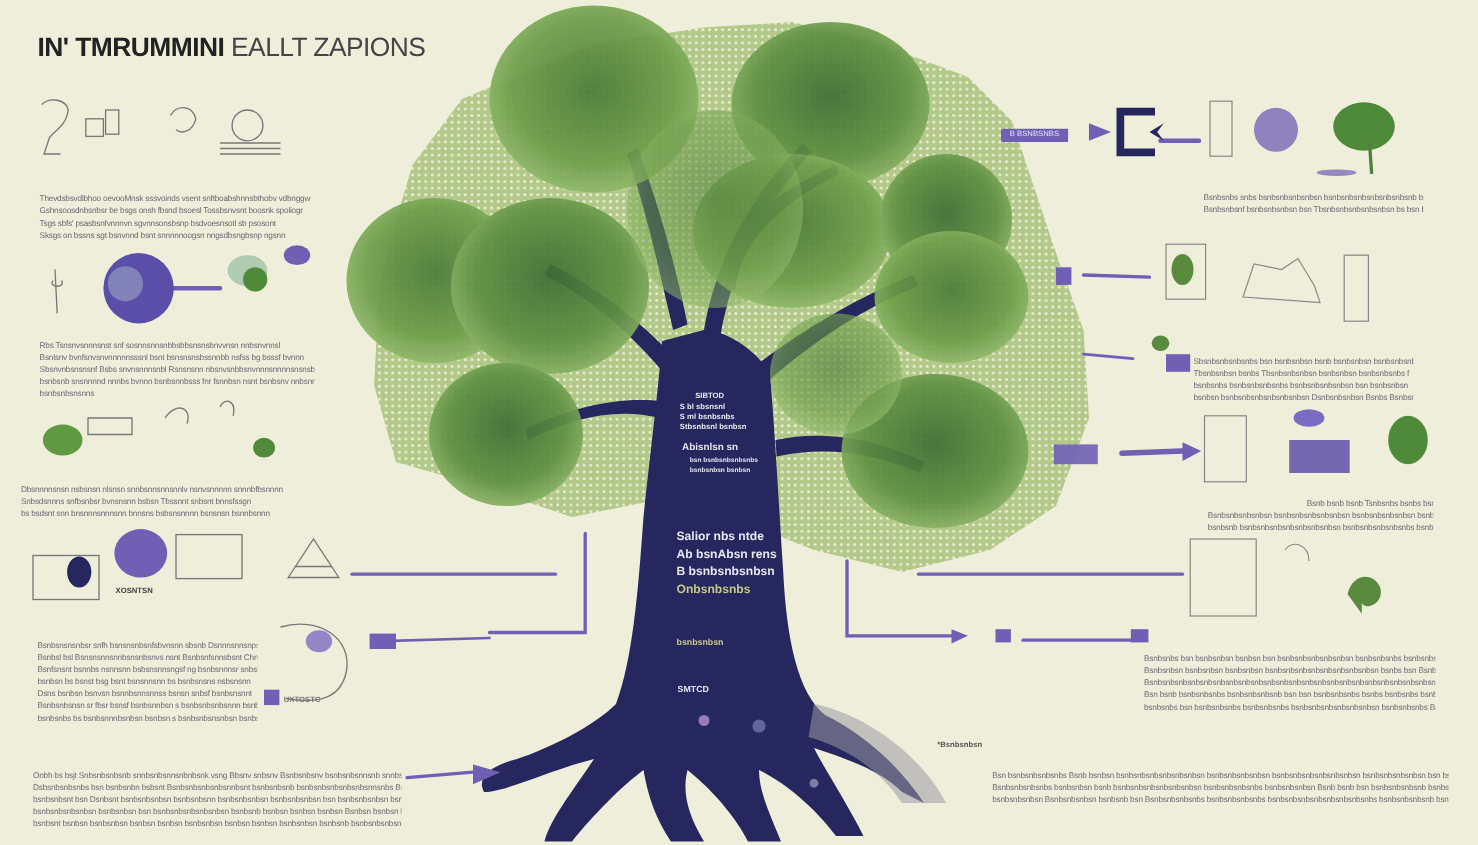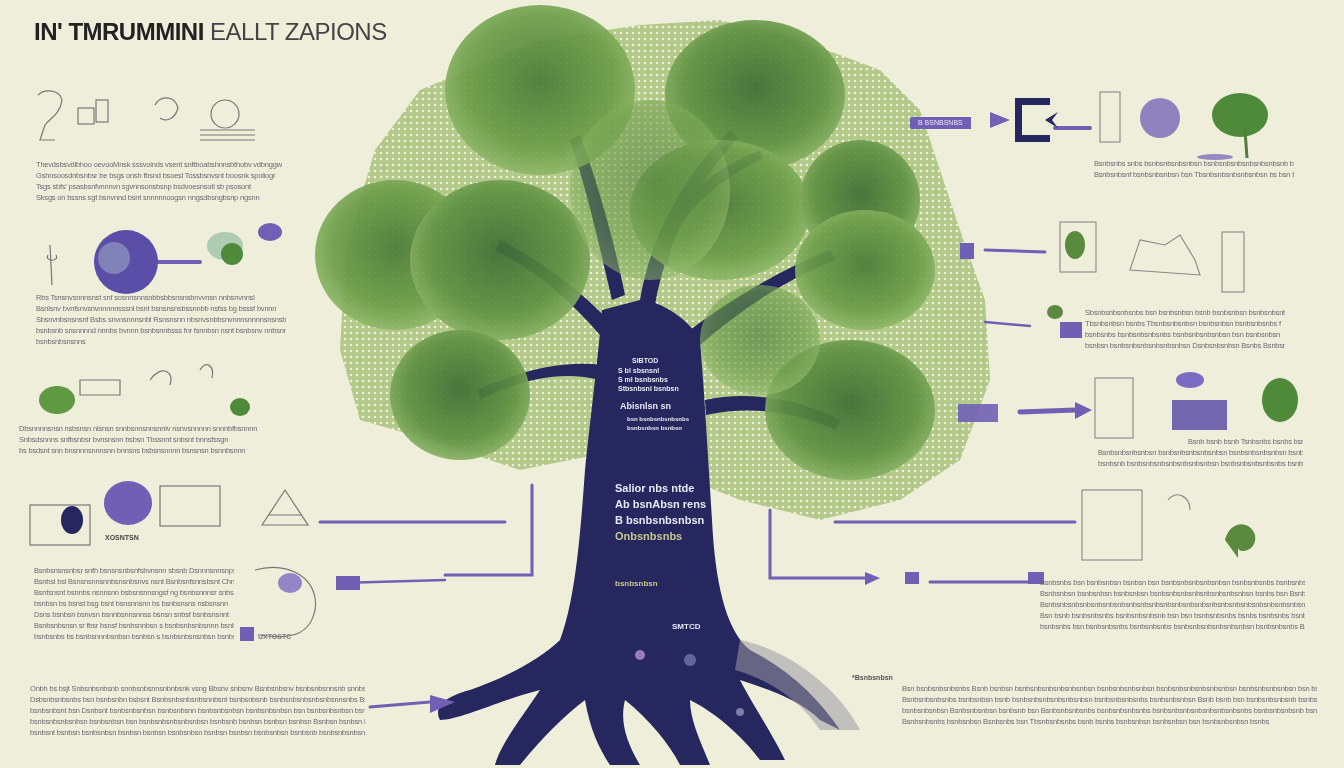--- a/index.html
+++ b/index.html
@@ -1,23 +1,23 @@
 <!DOCTYPE html>
 <html><head>
 <meta charset="utf-8">
 <style>
   html,body{margin:0;padding:0;}
   body{width:1344px;height:768px;overflow:hidden;background:#efeedb;font-family:"Liberation Sans",sans-serif;position:relative;color:#3a3a3a;}
   .abs{position:absolute;}
   .title{left:34px;top:20px;line-height:1;}
   .title .l1{font-size:24px;font-weight:bold;color:#222;letter-spacing:-0.5px;}
   .title .l1 .thin{font-weight:normal;color:#333;}
-  .title .l2{font-size:24px;font-weight:bold;color:#222;margin-top:0;letter-spacing:-0.5px;}
+  .title .l2{font-size:24px;font-weight:bold;color:#222;margin-top:12px;letter-spacing:-0.5px;}
   .title .l2 .thin{font-weight:normal;color:#444;}
-  .blurb{font-size:7.5px;line-height:11px;color:#6a6a72;letter-spacing:-0.2px;}
+  .blurb{font-size:7.5px;line-height:11px;color:#6a6a72;letter-spacing:-0.2px;margin-top:16px;}
   .blurb p{margin:0;white-space:nowrap;overflow:hidden;}
   .label-tag{font-size:7px;color:#444;font-weight:bold;}
   .trunk-text{color:#e8e8f0;font-size:9px;line-height:13px;white-space:nowrap;font-weight:bold;}
   .tag-pill{background:#6f5fb5;color:#e8e6f4;font-size:7px;height:12px;line-height:12px;padding:0 8px;border-radius:2px 0 0 2px;}
 </style>
 </head>
 <body>
 
 <div class="abs title">
   <div class="l2"><span>IN' TMRUMMINI</span> <span class="thin">EALLT ZAPIONS</span></div>
@@ -221,34 +221,33 @@
     <p>Bsnbsnbsn bsnbsnbsn bsnbsnbsn bsnbsnbsnbsnbsnbsnbsnbsnbsn bsnbs bsn Bsnbsnbs</p>
     <p>Bsnbsnbsnbsnbsnbsnbsnbsnbsnbsnbsnbsnbsnbsnbsnbsnbsnbsnbsnbsnbsnbsnbsn</p>
     <p>Bsn bsnb bsnbsnbsnbs bsnbsnbsnbsnb bsn bsn bsnbsnbsnbs bsnbs bsnbsnbs bsnbsnb</p>
     <p>bsnbsnbs bsn bsnbsnbsnbs bsnbsnbsnbs bsnbsnbsnbsnbsnbsnbsn bsnbsnbsnbs Bsnbs</p>
 </div>
 <div class="abs label-tag" style="left:852px;top:674px;color:#555;">*Bsnbsnbsn</div>
 <div class="abs blurb" style="left:902px;top:683px;width:415px;">
   <p>Bsn bsnbsnbsnbsnbs Bsnb bsnbsn bsnbsnbsnbsnbsnbsnbsn bsnbsnbsnbsnbsn bsnbsnbsnbsnbsnbsnbsn bsnbsnbsnbsnbsn bsn bsnbsnbsnbsnbs</p>
     <p>Bsnbsnbsnbsnbs bsnbsnbsn bsnb bsnbsnbsnbsnbsnbsnbsn bsnbsnbsnbsnbs bsnbsnbsnbsn Bsnb bsnb bsn bsnbsnbsnbsnb bsnbs bsnbsnbs</p>
     <p>bsnbsnbsnbsn Bsnbsnbsnbsn bsnbsnb bsn Bsnbsnbsnbsnbs bsnbsnbsnbsnbs bsnbsnbsnbsnbsnbsnbsnbsnbs bsnbsnbsnbsnb bsnbs bsn bs</p>
-    <p>Bsnbsnbsnbs bsnbsnbsn Bsnbsnbs bsn Tbsnbsnbsnbs bsnb bsnbs bsnbsnbsn bsnbsnbsn bsn bsnbsnbsnbsn bsnbs</p>
 </div>
 
 <div class="abs trunk-text" style="left:632px;top:354px;font-size:7px;">SIBTOD</div>
 <div class="abs trunk-text" style="left:618px;top:366px;font-size:7px;line-height:9px;">
   <div>S bl sbsnsnl</div>
     <div>S ml bsnbsnbs</div>
     <div>Stbsnbsnl bsnbsn</div>
 </div>
 <div class="abs trunk-text" style="left:620px;top:400px;font-size:9px;">Abisnlsn sn</div>
 <div class="abs trunk-text" style="left:627px;top:415px;font-size:6px;line-height:9px;">
   <div>bsn bsnbsnbsnbsnbs</div>
     <div>bsnbsnbsn bsnbsn</div>
 </div>
 <div class="abs trunk-text" style="left:615px;top:480px;font-size:11px;line-height:16px;">
   <div>Salior nbs ntde</div>
     <div>Ab bsnAbsn rens</div>
   <div>B bsnbsnbsnbsn</div>
   <div style="color:#c8c88a;">Onbsnbsnbs</div>
   <div style="color:#c8c88a;font-size:8px;margin-top:32px;">bsnbsnbsn</div>
 </div>
-<div class="abs trunk-text" style="left:672px;top:620px;font-size:8px;">SMTCD</div>
+<div class="abs trunk-text" style="left:616px;top:620px;font-size:8px;">SMTCD</div>
 
 </body></html>

